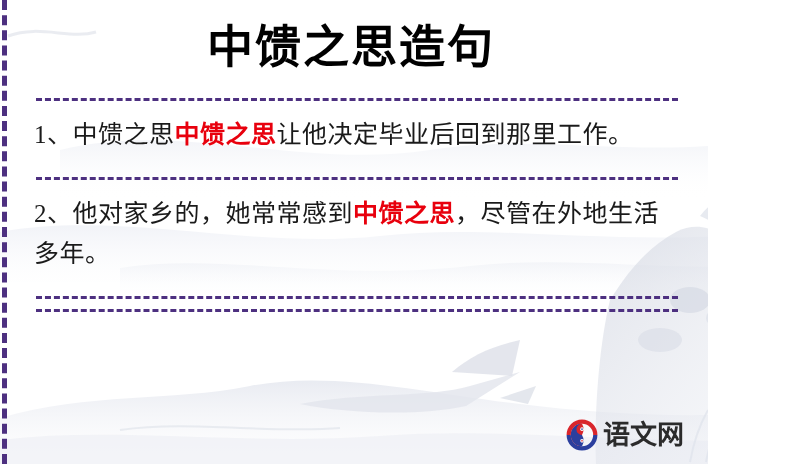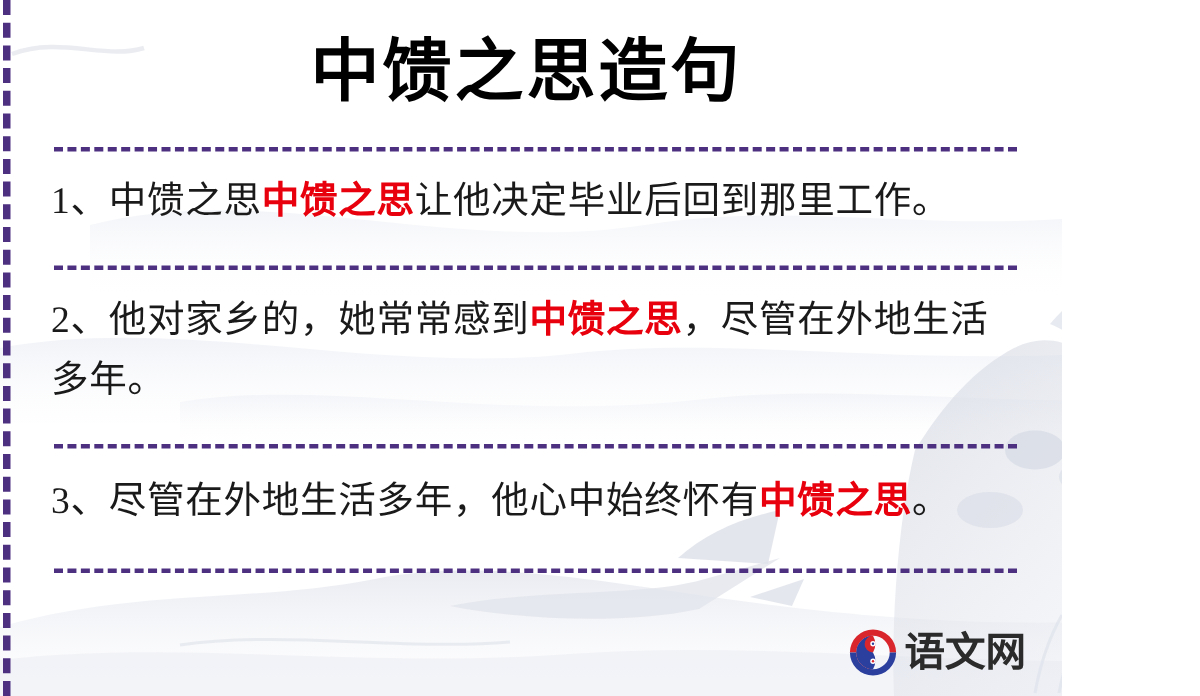--- a/index.html
+++ b/index.html
@@ -185,23 +185,20 @@
     </div>
 
     <div class="divider"></div>
 
     <div class="sentence s2">
       <span>2、</span><span>他对家乡的，她常常感到</span><span class="kw">中馈之思</span><span>，尽管在外地生活多年。</span>
     </div>
 
     <div class="divider"></div>
 
-    <div class="sentence s3">
-      <span>3、</span><span>尽管在外地生活多年，他心中始终怀有</span><span class="kw">中馈之思</span><span>。</span>
-    </div>
 
     <div class="divider"></div>
 
   </div>
 
   <div class="logo">
     <svg class="logo-mark" viewBox="0 0 64 64" xmlns="http://www.w3.org/2000/svg">
 
       <path d="M32 3 A29 29 0 0 0 3 32 L11 32 A21 21 0 0 1 32 11 Z" fill="#d9262c"></path>
       <path d="M32 3 A29 29 0 0 1 61 32 L53 32 A21 21 0 0 0 32 11 Z" fill="#d9262c"></path>

